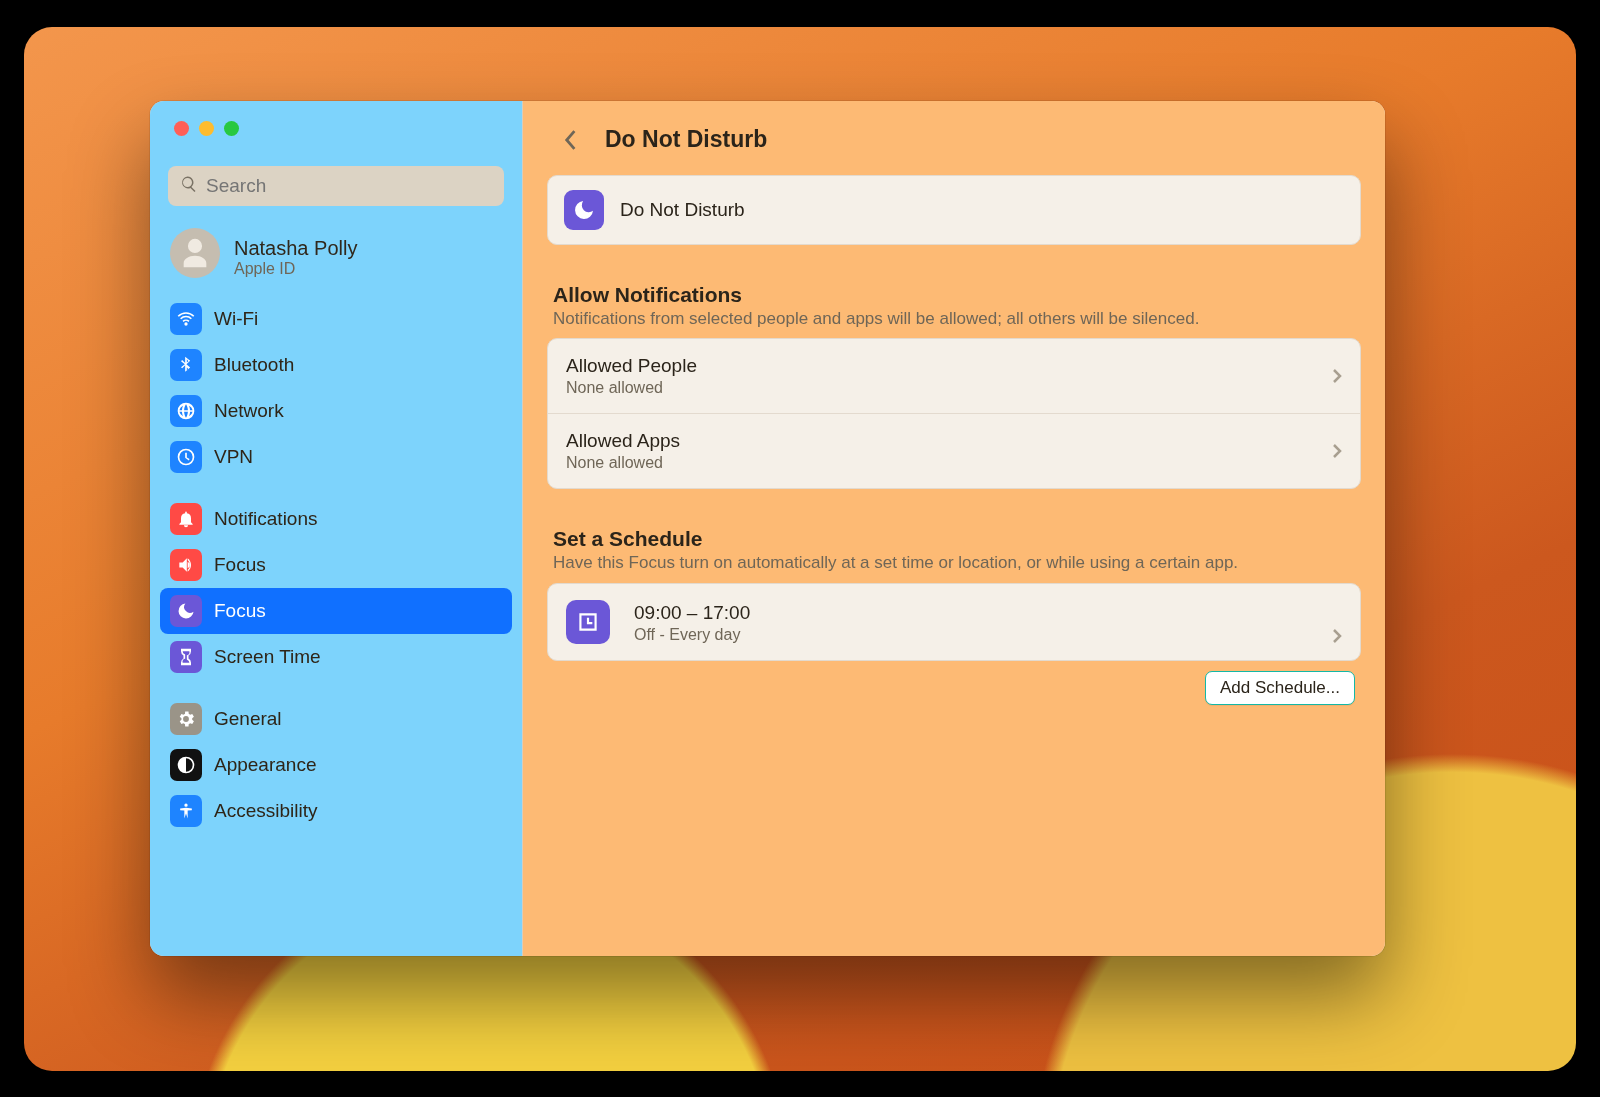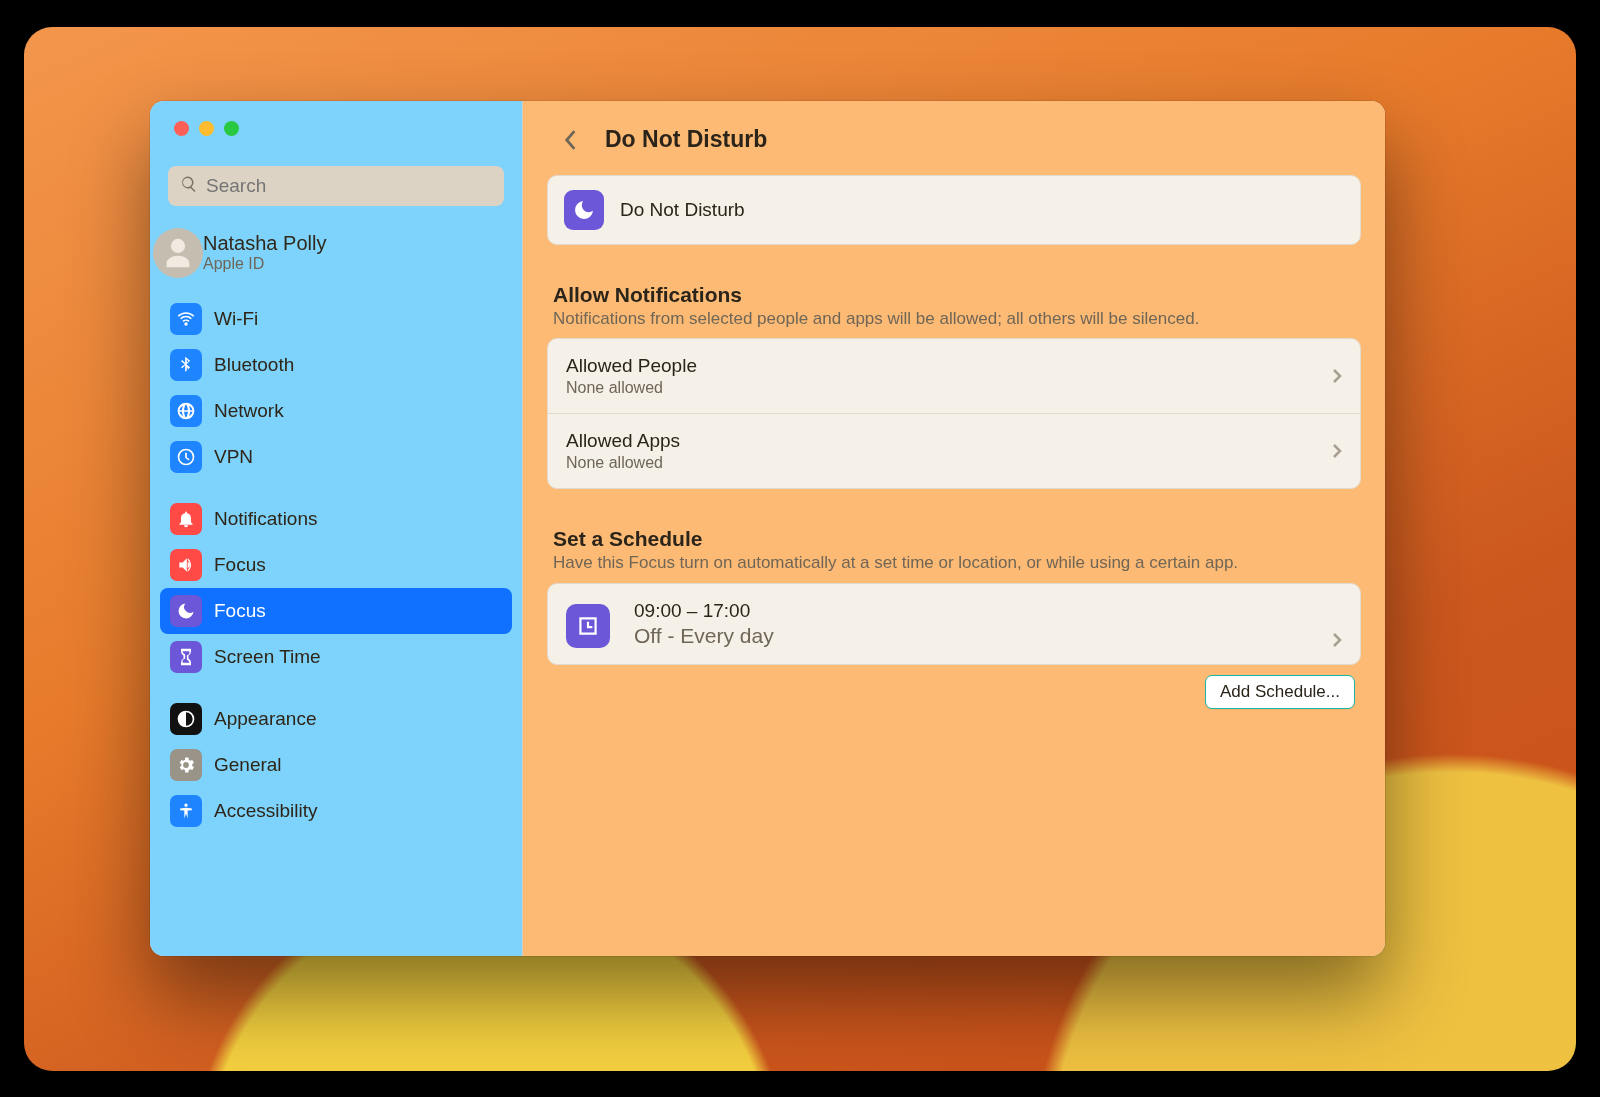--- a/index.html
+++ b/index.html
@@ -54,21 +54,21 @@
   border-radius: 8px;
   display:flex; align-items:center;
   padding: 0 12px;
 }
 .search svg{width:18px;height:18px;fill:#7a7265;margin-right:8px;}
 .search input{
   border:0;background:transparent;outline:0;
   font-size:19px;color:#7a7265;width:100%;
 }
 
-.account{display:flex;align-items:center;padding:22px 18px 10px 3px;}
+.account{display:flex;align-items:flex-end;gap:14px;padding:22px 18px 10px 20px;}
 .avatar{width:50px;height:50px;border-radius:50%;background:#c5bdb0;display:flex;align-items:center;justify-content:center;}
 .avatar svg{width:34px;height:34px;fill:#f0eae1;}
 .account .name{font-size:20px;color:#30281c;}
 .account .sub{font-size:16px;color:#6f6657;}
 
 .group{padding:8px 10px;}
 .item{
   display:flex;align-items:center;gap:12px;
   padding:7px 10px;border-radius:8px;
   cursor:default;
@@ -119,21 +119,21 @@
 .row + .row{border-top:1px solid #e3dace;gap:35px;}
 .row .rt{font-size:19px;color:#2b241a;}
 .row .rs{font-size:16px;color:#6f6657;margin-top:2px;}
 .chev{width:10px;height:16px;}
 .chev svg{width:10px;height:16px;stroke:#a89f90;stroke-width:2.5;fill:none;}
 
 .sched-row{display:flex;align-items:flex-end;gap:24px;padding:16px 18px;}
 .sched-ic{width:44px;height:44px;border-radius:10px;background:#6b57d7;display:flex;align-items:center;justify-content:center;}
 .sched-ic svg{width:26px;height:26px;fill:#fff;}
 .sched-row .rt{font-size:19px;color:#2b241a;font-weight:500;}
-.sched-row .rs{font-size:21px;color:#6f6657;margin-top:2px;}
+.sched-row .rs{font-size:16px;color:#6f6657;margin-top:2px;}
 .sched-row .spacer{flex:1;}
 
 .btnrow{display:flex;justify-content:flex-end;padding:10px 6px 0 0;}
 .btn{
   background:#fff;border:1px solid #14b8a6;
   padding:6px 14px;border-radius:7px;
   font-size:17px;color:#2b241a;
   box-shadow:0 1px 1px rgba(0,0,0,.06);
 }
 </style>
@@ -237,34 +237,34 @@
               <svg viewBox="0 0 24 24">
                   <path d="M6 2h12v3a6 6 0 01-3 5.2v3.6A6 6 0 0118 19v3H6v-3a6 6 0 013-5.2v-3.6A6 6 0 016 5zm2 3a4 4 0 002.7 3.8l.3.1v5.2l-.3.1A4 4 0 008 19h8a4 4 0 00-2.7-3.8l-.3-.1V9.9l.3-.1A4 4 0 0016 5z"></path>
                 </svg>
             </div>
             <span class="lbl">Screen Time</span>
           </div>
         </div>
 
         <div class="group">
           <div class="item">
+            <div class="icbox" style="background:#9a9488">
+              <svg viewBox="0 0 24 24">
+                  <path d="M19.4 13l.1-1-.1-1 2.1-1.6-2-3.4-2.5.9a7 7 0 00-1.7-1L15 3h-4l-.3 2.9a7 7 0 00-1.7 1l-2.5-.9-2 3.4L6.6 11l-.1 1 .1 1-2.1 1.6 2 3.4 2.5-.9a7 7 0 001.7 1L11 21h4l.3-2.9a7 7 0 001.7-1l2.5.9 2-3.4zM12 15.5A3.5 3.5 0 1115.5 12 3.5 3.5 0 0112 15.5z"></path>
+                </svg>
+            </div>
+            <span class="lbl">General</span>
+          </div>
+          <div class="item">
             <div class="icbox" style="background:#111">
               <svg viewBox="0 0 24 24">
                   <path d="M12 2a10 10 0 100 20 10 10 0 000-20zm0 18V4a8 8 0 010 16z"></path>
                 </svg>
             </div>
             <span class="lbl">Appearance</span>
-          </div>
-          <div class="item">
-            <div class="icbox" style="background:#9a9488">
-              <svg viewBox="0 0 24 24">
-                  <path d="M19.4 13l.1-1-.1-1 2.1-1.6-2-3.4-2.5.9a7 7 0 00-1.7-1L15 3h-4l-.3 2.9a7 7 0 00-1.7 1l-2.5-.9-2 3.4L6.6 11l-.1 1 .1 1-2.1 1.6 2 3.4 2.5-.9a7 7 0 001.7 1L11 21h4l.3-2.9a7 7 0 001.7-1l2.5.9 2-3.4zM12 15.5A3.5 3.5 0 1115.5 12 3.5 3.5 0 0112 15.5z"></path>
-                </svg>
-            </div>
-            <span class="lbl">General</span>
           </div>
           <div class="item">
             <div class="icbox" style="background:#1e84ff">
               <svg viewBox="0 0 24 24">
                   <path d="M12 3a2 2 0 110 4 2 2 0 010-4zm-7 6l7-1 7 1v2l-5 .5V21l-2-6-2 6v-9.5L5 11z"></path>
                 </svg>
             </div>
             <span class="lbl">Accessibility</span>
           </div>
         </div>

